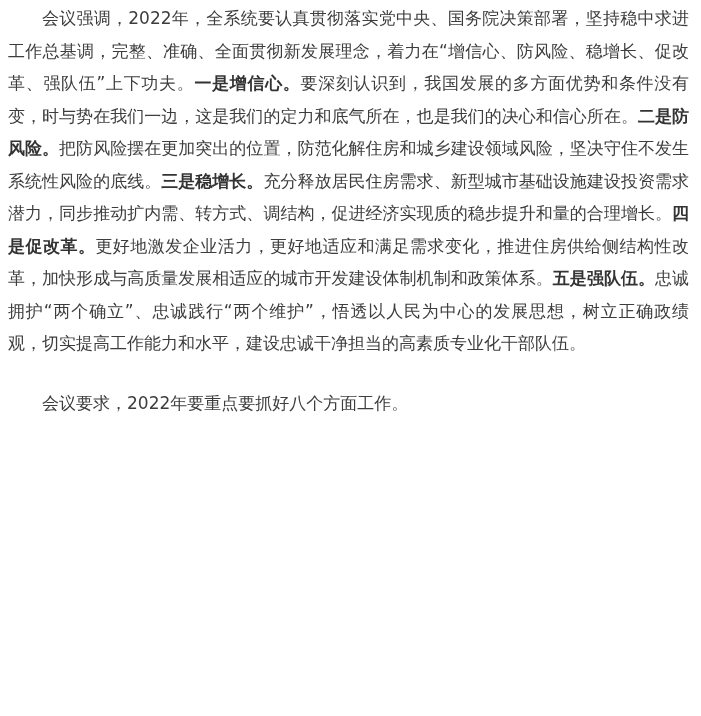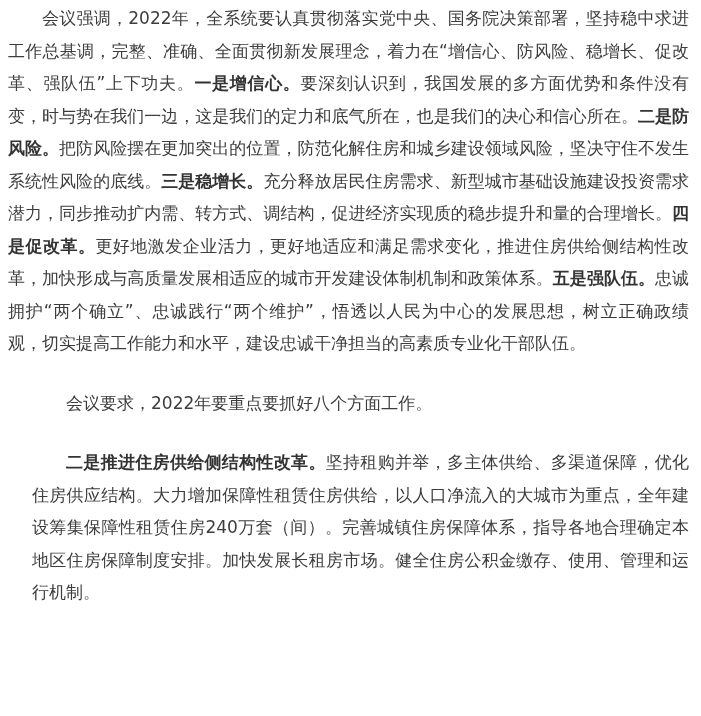--- a/index.html
+++ b/index.html
@@ -19,27 +19,25 @@
     line-height: 32.5px;
     color: #3d3d3d;
     text-align: justify;
   }
   .article p {
     margin: 0;
     text-indent: 2em;
   }
   .article p.gap-before {
     margin-top: 27px;
-    margin-left: 24px;
   }
   .article b {
     font-weight: 700;
     color: #333333;
   }
 </style>
 </head>
 <body>
 
 <main class="article">
     <p><span>会议强调，2022年，全系统要认真贯彻落实党中央、国务院决策部署，坚持稳中求进工作总基调，完整、准确、全面贯彻新发展理念，着力在“增信心、防风险、稳增长、促改革、强队伍”上下功夫。</span><b>一是增信心。</b><span>要深刻认识到，我国发展的多方面优势和条件没有变，时与势在我们一边，这是我们的定力和底气所在，也是我们的决心和信心所在。</span><b>二是防风险。</b><span>把防风险摆在更加突出的位置，防范化解住房和城乡建设领域风险，坚决守住不发生系统性风险的底线。</span><b>三是稳增长。</b><span>充分释放居民住房需求、新型城市基础设施建设投资需求潜力，同步推动扩内需、转方式、调结构，促进经济实现质的稳步提升和量的合理增长。</span><b>四是促改革。</b><span>更好地激发企业活力，更好地适应和满足需求变化，推进住房供给侧结构性改革，加快形成与高质量发展相适应的城市开发建设体制机制和政策体系。</span><b>五是强队伍。</b><span>忠诚拥护“两个确立”、忠诚践行“两个维护”，悟透以人民为中心的发展思想，树立正确政绩观，切实提高工作能力和水平，建设忠诚干净担当的高素质专业化干部队伍。</span></p>
     <p class="gap-before"><span>会议要求，2022年要重点要抓好八个方面工作。</span></p>
-    <p class="gap-before"><b>二是推进住房供给侧结构性改革。</b><span>坚持租购并举，多主体供给、多渠道保障，优化住房供应结构。大力增加保障性租赁住房供给，以人口净流入的大城市为重点，全年建设筹集保障性租赁住房240万套（间）。完善城镇住房保障体系，指导各地合理确定本地区住房保障制度安排。加快发展长租房市场。健全住房公积金缴存、使用、管理和运行机制。</span></p>
   </main>
 
 </body></html>

